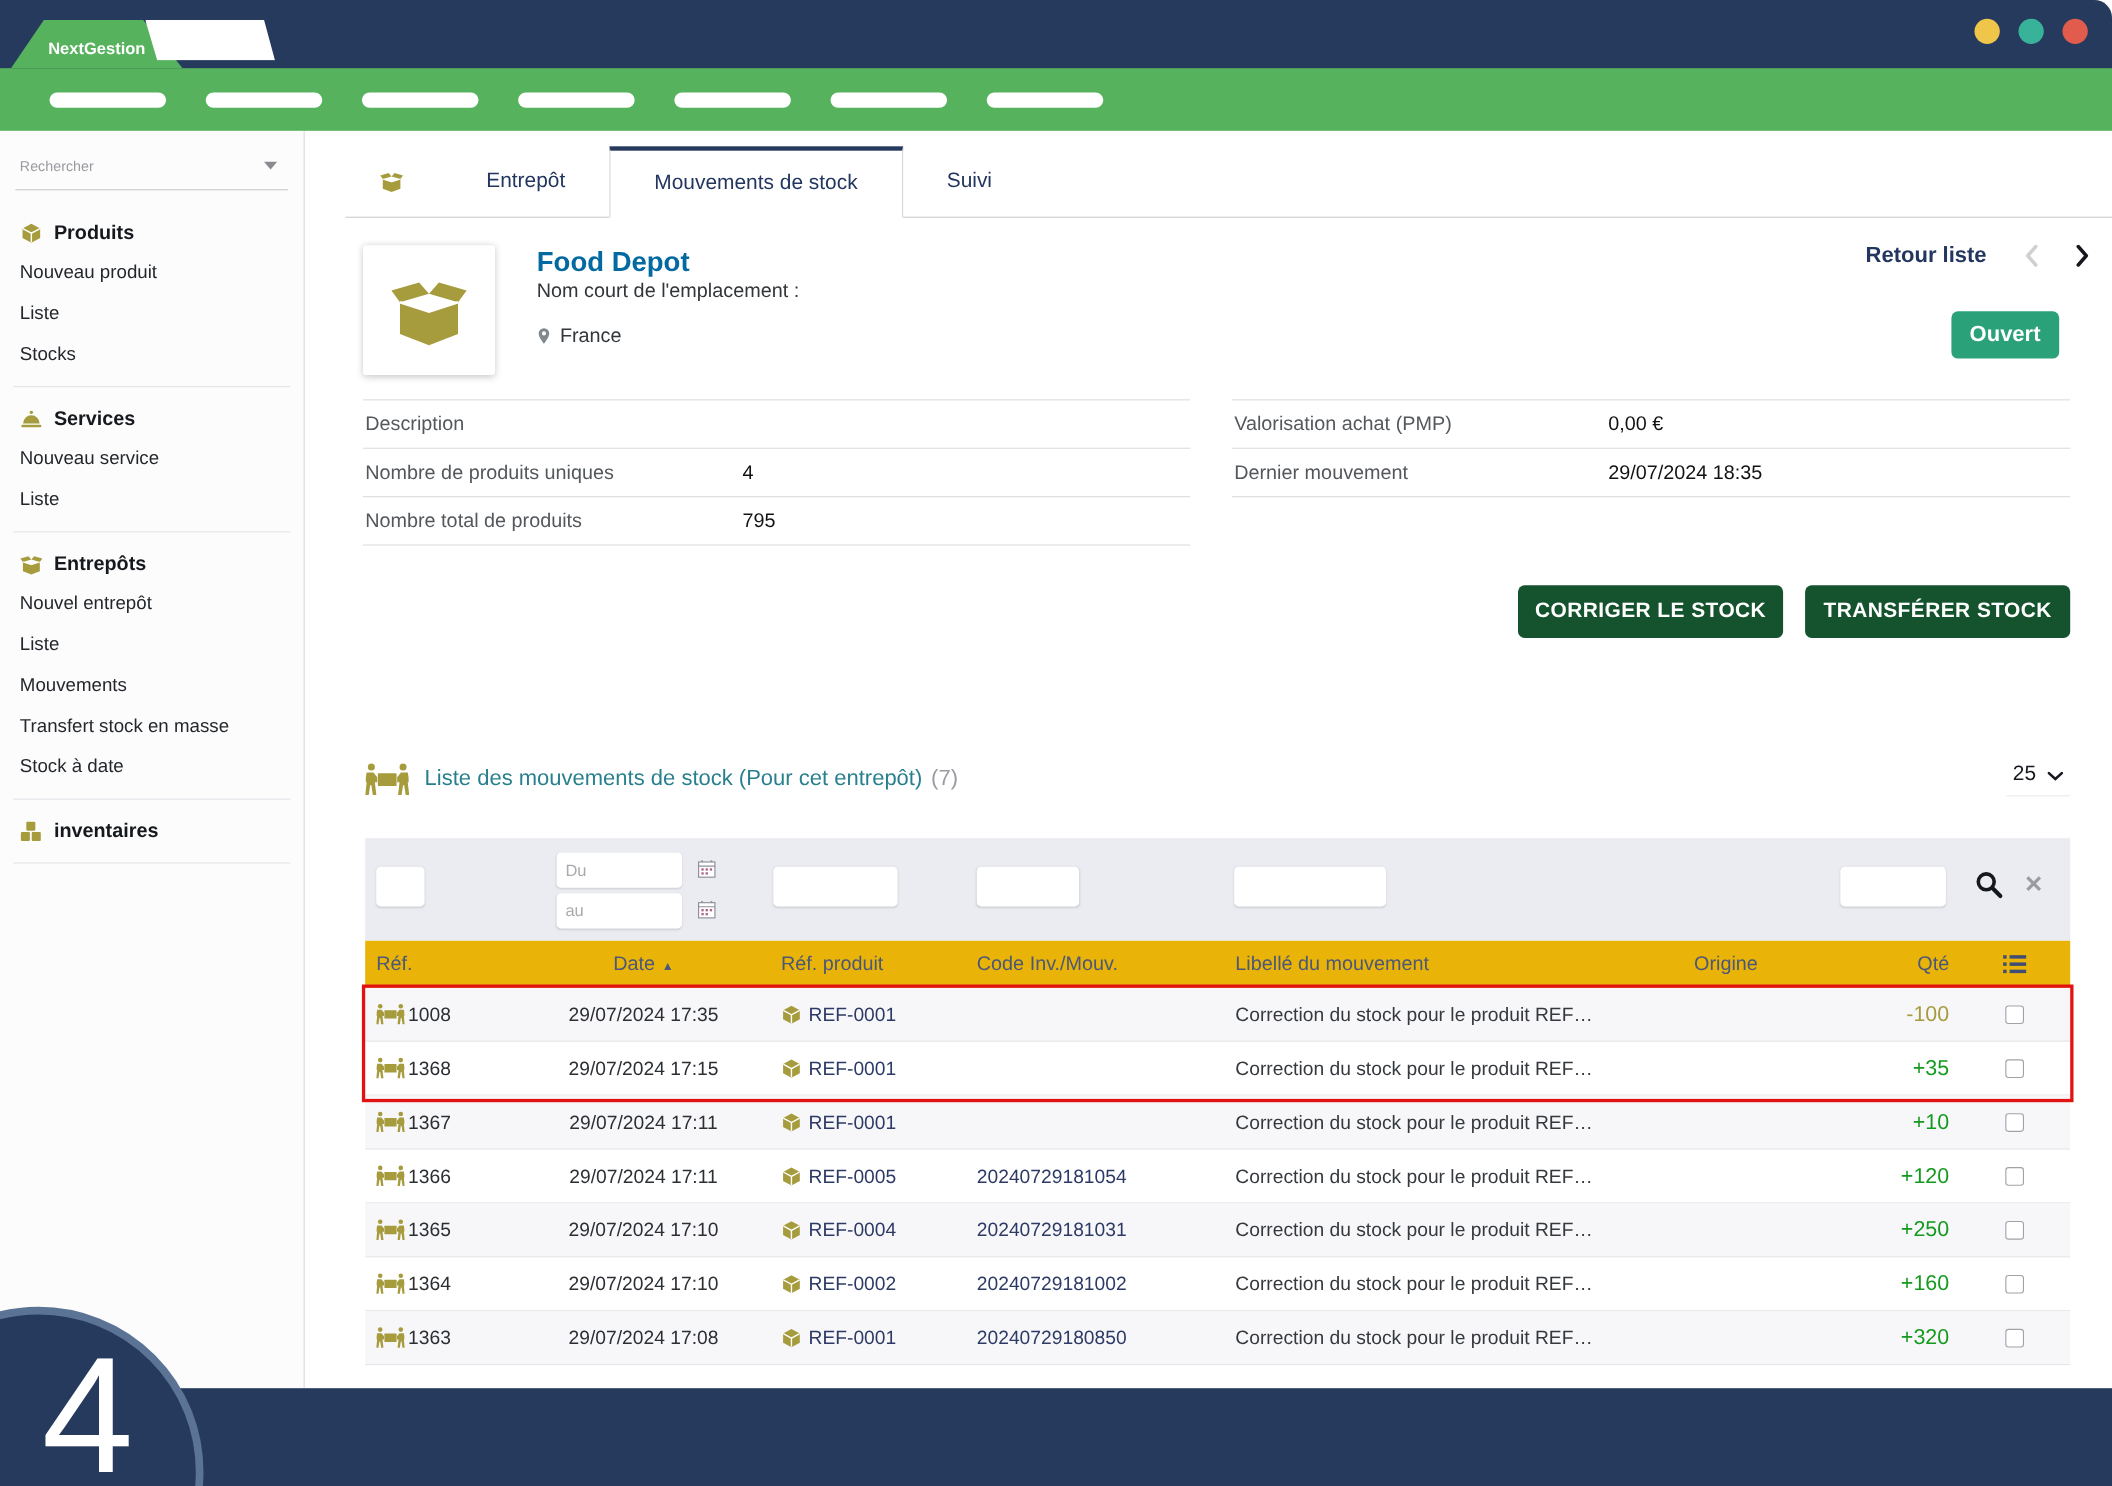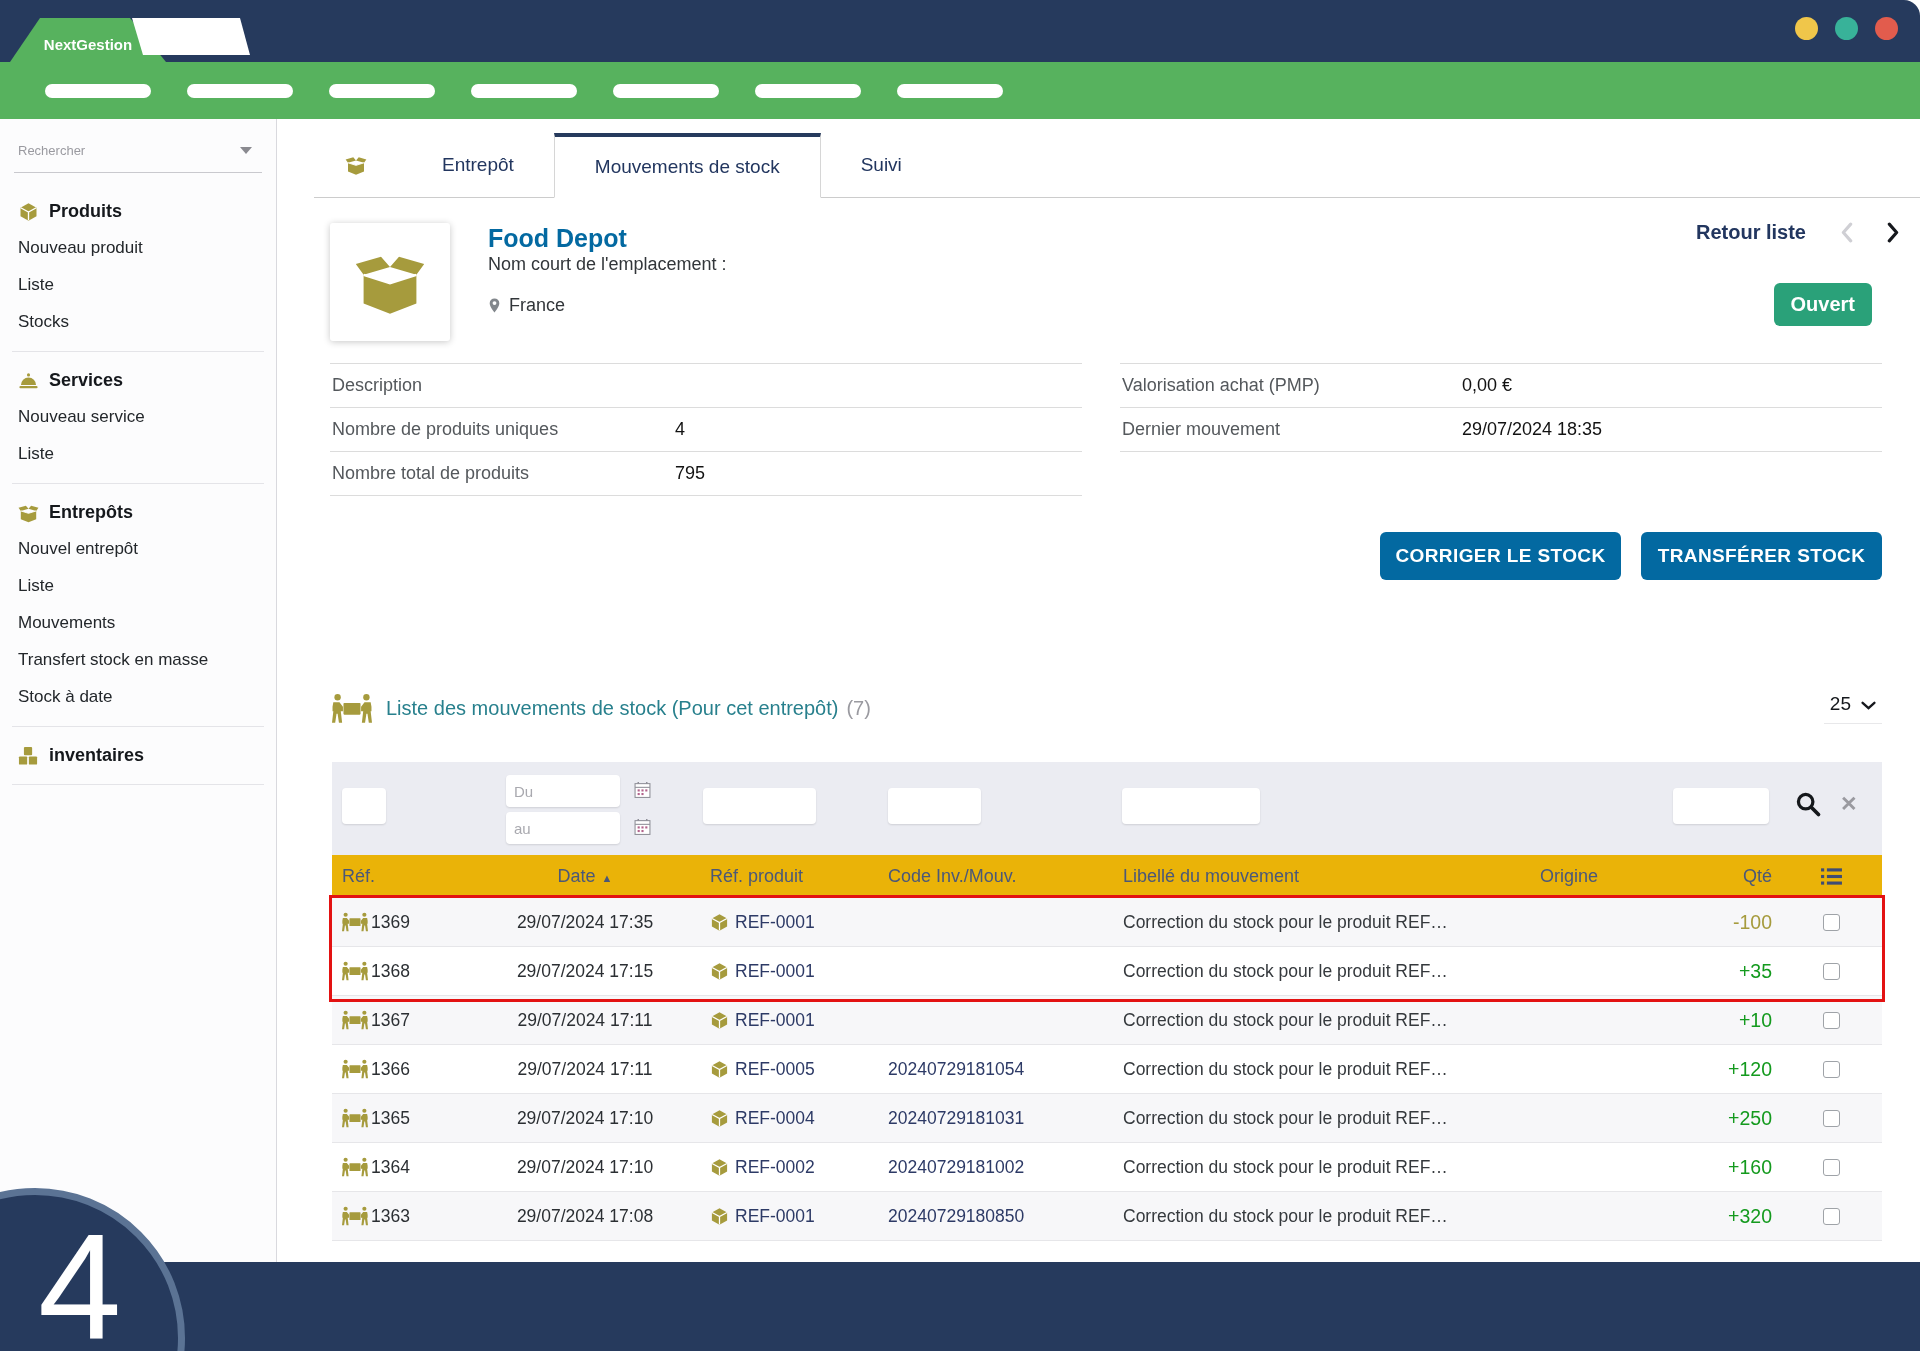--- a/index.html
+++ b/index.html
@@ -63,21 +63,21 @@
   .dtable { border-top:1px solid #dcdcdc; }
   .dtable.left { width:752px; }
   .dtable.right { flex:1; }
   .drow { display:flex; height:44px; align-items:center; border-bottom:1px solid #dcdcdc; }
   .dlabel { font-size:18px; color:#54585c; }
   .dtable.left  .dlabel { width:345px; padding-left:2px; }
   .dtable.right .dlabel { width:342px; padding-left:2px; }
   .dvalue { font-size:18px; color:#121212; }
 
   .actions { position:absolute; top:413px; right:38px; display:flex; gap:20px; }
-  .action-btn { width:241px; height:48px; background:#0369a1; color:#fff; border:none; border-radius:6px;
+  .action-btn { width:241px; height:48px; background:#14532d; color:#fff; border:none; border-radius:6px;
     font-family:"Liberation Sans",sans-serif; font-size:19px; font-weight:bold; letter-spacing:.4px; cursor:pointer; }
 
   .list-header { position:absolute; left:54px; right:38px; top:574px; display:flex; align-items:center; }
   .list-header .ic-carry { width:40px; height:31px; margin-right:14px; }
   .list-title { font-size:20px; color:#28808d; }
   .list-count { font-size:20px; color:#9a9aa0; margin-left:8px; }
   .page-size { margin-left:auto; display:flex; align-items:center; gap:10px; font-size:19px; color:#15181c;
     padding:0 6px 8px; border-bottom:1px solid #e8e8ea; cursor:pointer; }
   .page-size svg { width:15px; height:9px; margin-top:3px; }
 
@@ -383,21 +383,21 @@
           <div class="cell-ref">
             <svg class="ic-carry" viewBox="0 0 30 22">
               <g fill="#a69b3d">
                 <circle cx="4.2" cy="2.6" r="2.4"></circle>
                 <circle cx="25.8" cy="2.6" r="2.4"></circle>
                 <rect x="8.6" y="6.8" width="12.8" height="8.8" rx="0.6"></rect>
                 <path d="M1 6.4h4.6l2.6 3.2v3.4H6.6l1 8.6H5.2l-1-6.6h-.8l-1 6.6H0l1-8.6H.4V9.6z"></path>
                 <path d="M29 6.4h-4.6l-2.6 3.2v3.4h1.6l-1 8.6h2.4l1-6.6h.8l1 6.6h2.4l-1-8.6h.6V9.6z"></path>
               </g>
             </svg>
-            <span>1369</span>
+            <span>1008</span>
           </div>
           <div class="cell-date">29/07/2024 17:35</div>
           <div class="cell-prod">
             <svg viewBox="0 0 24 24">
               <path fill="#a69b3d" d="M12 1.6 21.6 6.8v10.4L12 22.4 2.4 17.2V6.8z"></path>
               <path fill="none" stroke="#fff" stroke-width="1.6" d="M2.6 6.9 12 12l9.4-5.1M12 12v10"></path>
             </svg>
             <span>REF-0001</span>
           </div>
           <div class="cell-code"></div>

